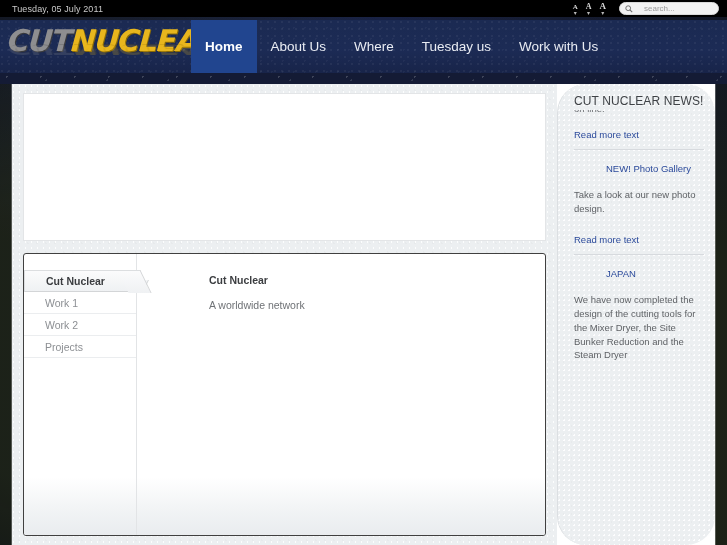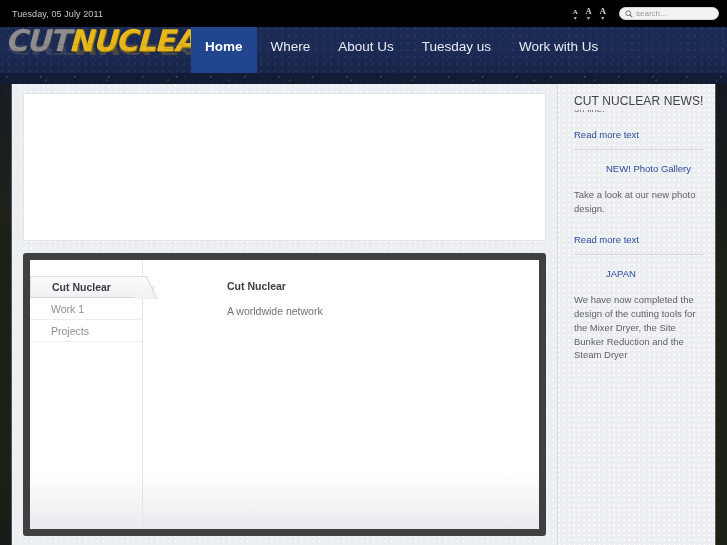--- a/index.html
+++ b/index.html
@@ -32,21 +32,21 @@
       radial-gradient(circle at 12% 62%, rgba(60,70,35,0.45) 0 22%, transparent 60%),
       radial-gradient(circle at 93% 78%, rgba(55,65,30,0.5) 0 20%, transparent 62%);
     opacity: .9;
   }
 
   
   .topbar {
     position: absolute;
     top: 0; left: 0;
     width: 727px;
-    height: 27px;
+    height: 17px;
     background: #000000;
     z-index: 30;
     display: flex;
     align-items: center;
   }
   .topdate {
     color: #c9c9c9;
     font-size: 9px;
     margin-left: 12px;
     letter-spacing: .1px;
@@ -81,21 +81,21 @@
 
   .searchbox {
     width: 100px;
     height: 13px;
     border-radius: 7px;
     background: #f2f2f2;
     border: 1px solid #d9d9d9;
     display: flex;
     align-items: center;
     padding: 0 5px;
-    gap: 3px;
+    gap: 11px;
   }
   .searchbox svg { flex: none; display: block; }
   .searchbox input {
     border: 0;
     outline: 0;
     background: transparent;
     font-family: "Liberation Sans", sans-serif;
     font-size: 8px;
     color: #8b8b8b;
     width: 100%;
@@ -225,25 +225,24 @@
     height: 148px;
     background: #ffffff;
     border: 1px solid #e3e5e7;
   }
 
   .panel {
     position: relative;
     margin-top: 12px;
     height: 283px;
     background: #ffffff;
-    border: 7px solid #404040;
+    border: 1px solid #404040;
     border-radius: 3px;
     display: flex;
     overflow: hidden;
-    gap: 12px;
   }
   .panel::after{
     content:"";
     position:absolute;
     left:0; right:0; bottom:0;
     height: 58px;
     background: linear-gradient(to bottom, rgba(236,239,241,0) 0%, rgba(236,239,241,.75) 60%, rgba(232,235,238,.95) 100%);
     pointer-events:none;
   }
 
@@ -319,20 +318,21 @@
   }
 
   
   .right-col {
     width: 158px;
     background: #eceff1;
     border-left: 1px solid #dcdfe2;
     padding: 0 0 0 0;
     position: relative;
     overflow: hidden;
+    border-radius: 29px;
   }
   .right-col::before{
     content:"";
     position:absolute; inset:0;
     background-image:
       radial-gradient(circle at 25% 25%, rgba(255,255,255,.9) 0 1px, transparent 1px),
       radial-gradient(circle at 70% 75%, rgba(0,0,0,.02) 0 1px, transparent 1px);
     background-size: 5px 5px, 8px 8px;
     pointer-events:none;
   }
@@ -422,38 +422,39 @@
 </div>
 
 <div class="header">
   <div class="logo">
     <div class="logo-text"><span class="logo-cut">CUT</span><span class="logo-nuc">NUCLEAR</span></div>
     <div class="logo-text logo-reflect"><span class="logo-cut">CUT</span><span class="logo-nuc">NUCLEAR</span></div>
   </div>
 
   <nav class="mainnav">
     <div class="nav-item active">Home</div>
+    <div class="nav-item">About Us</div>
     <div class="nav-item">Where</div>
-    <div class="nav-item">About Us</div>
     <div class="nav-item">Tuesday us</div>
     <div class="nav-item">Work with Us</div>
   </nav>
 </div>
 <div class="header-strip"></div>
 
 <div class="shell">
 
   <div class="left-col">
 
     <div class="slider-box"></div>
 
     <div class="panel">
       <div class="tabs">
         <div class="tab active">Cut Nuclear</div>
         <div class="tab">Work 1</div>
+        <div class="tab">Work 2</div>
         <div class="tab">Projects</div>
       </div>
 
       <div class="tab-content">
         <div class="tab-title">Cut Nuclear</div>
         <div class="tab-sub">A worldwide network</div>
       </div>
     </div>
   </div>
 

